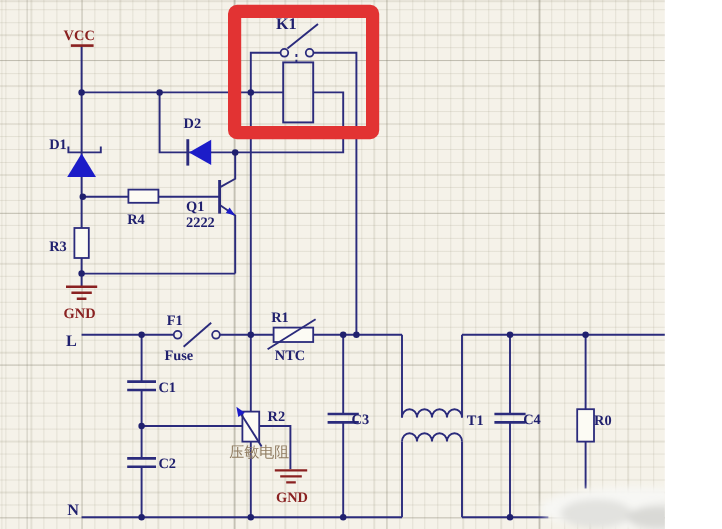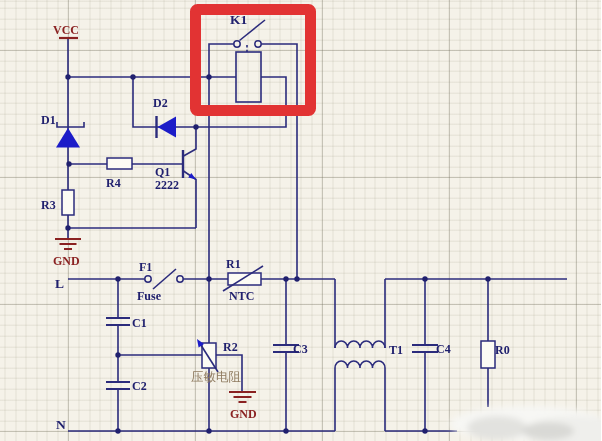--- a/index.html
+++ b/index.html
@@ -1,18 +1,18 @@
 <!DOCTYPE html>
 <html><head>
 <meta charset="utf-8">
 <style>
   html,body{margin:0;padding:0;background:#ffffff;}
   .stage{
     position:relative;
-    width:601px;height:441px;
+    width:554px;height:441px;
     overflow:hidden;
     background-color:#f5f2e9;
     background-image:
       repeating-linear-gradient(to right, rgba(110,106,90,.30) 0 1px, transparent 1px 127px),
       repeating-linear-gradient(to bottom, rgba(110,106,90,.30) 0 1px, transparent 1px 127px),
       repeating-linear-gradient(to right, rgba(140,135,110,.17) 0 1px, transparent 1px 10.583px),
       repeating-linear-gradient(to bottom, rgba(140,135,110,.17) 0 1px, transparent 1px 10.583px);
     background-position: 68px 0px, 0px 50px, 4.5px 0px, 0px 7.7px;
   }
   svg{position:absolute;left:0;top:0;}

